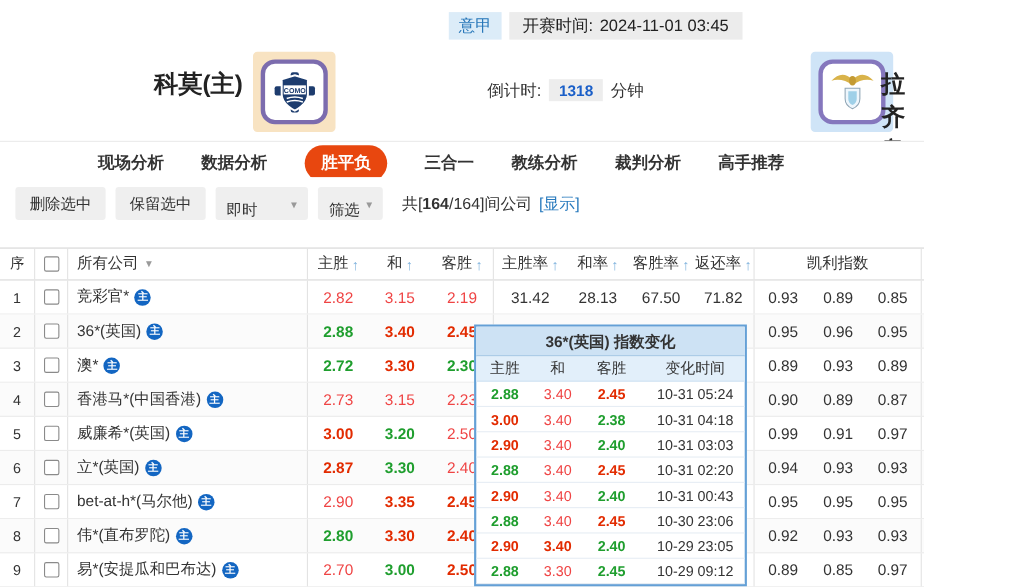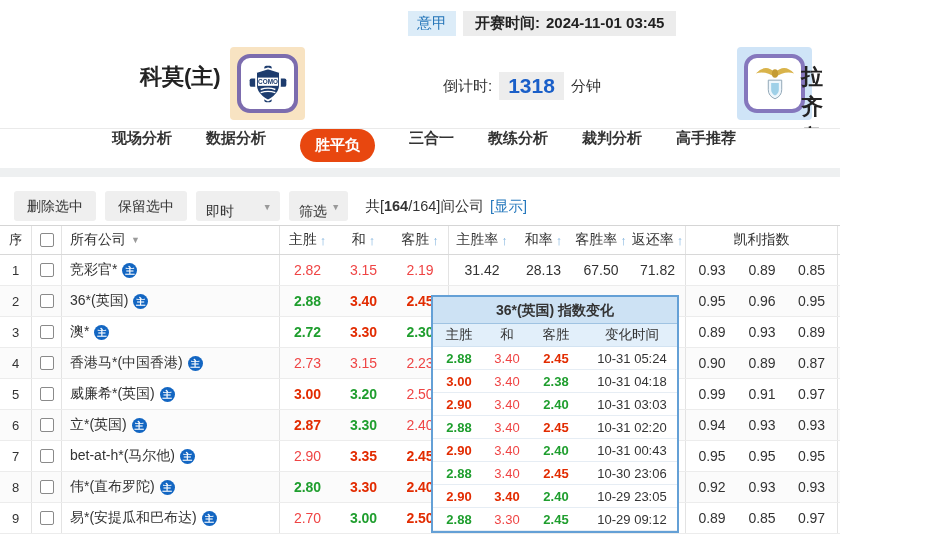--- a/index.html
+++ b/index.html
@@ -2,45 +2,45 @@
 <html><head>
 <meta charset="utf-8">
 <style>
   * { box-sizing: border-box; }
   body { margin:0; background:#fff; font-family:"Liberation Sans","DejaVu Sans",sans-serif; }
   .page { position:relative; width:840px; height:534px; overflow:hidden; background:#fff; color:#333; }
 
   
   .match-top { position:absolute; left:408px; top:10px; display:flex; align-items:center; height:26px; }
   .league-tag { background:#dcecf8; color:#2575b8; font-size:15px; padding:3px 9px; margin-right:7px; cursor:pointer; }
-  .kickoff { background:#ececec; color:#222; font-weight:bold; font-size:15px; padding:3px 12px; white-space:nowrap; }
+  .kickoff { background:#ececec; color:#222; font-weight:normal; font-size:15px; padding:3px 12px; white-space:nowrap; }
   .kickoff .kt { margin-left:6px; }
 
   .team-name { position:absolute; top:62px; font-size:22px; font-weight:bold; color:#222; }
   .home-name { left:140px; }
   .away-name { left:801px; }
 
   .badge { position:absolute; top:47px; width:75px; height:73px; border-radius:4px; display:flex; align-items:center; justify-content:center; }
   .badge-inner { width:61px; height:59px; background:#fff; border:4px solid #7c6cae; border-radius:13px; display:flex; align-items:center; justify-content:center; }
   .home-badge { left:230px; background:#f8e3c2; }
   .away-badge { left:737px; background:#cfe4f7; }
   .away-badge .badge-inner { border-color:#8577bd; }
 
   .countdown { position:absolute; left:443px; top:72px; display:flex; align-items:center; font-size:15px; color:#333; }
-  .countdown .num { background:#ededed; color:#1a5fc8; font-size:21px; font-weight:bold; padding:2px 9px; margin:0 7px; }
+  .countdown .num { background:#ededed; color:#1a5fc8; font-size:14px; font-weight:bold; padding:2px 9px; margin:0 7px; }
 
   
-  .tab-bar { position:absolute; left:0; top:128px; width:100%; height:40px; border-top:1px solid #eaeaea; display:flex; align-items:flex-start; padding-left:112px; gap:34px; background:#fff; }
+  .tab-bar { position:absolute; left:0; top:128px; width:100%; height:40px; border-top:1px solid #eaeaea; display:flex; align-items:center; padding-left:89px; gap:34px; background:#fff; }
   .tab { font-size:15px; font-weight:bold; color:#333; cursor:pointer; white-space:nowrap; }
   .tab-active { background:#e8470f; color:#fff; padding:7px 15px; border-radius:17px; }
 
   .section-strip { position:absolute; left:0; top:168px; width:100%; height:9px; background:#eef0f1; }
 
   
-  .toolbar { position:absolute; left:0; top:182px; width:100%; height:48px; background:#fff; }
+  .toolbar { position:absolute; left:0; top:161px; width:100%; height:48px; background:#fff; }
   .toolbar-inner { position:absolute; left:14px; top:9px; display:flex; align-items:center; gap:9px; }
   .tbtn { background:#efefef; border-radius:3px; height:30px; line-height:30px; padding:0 13px; font-size:14px; color:#333; cursor:pointer; white-space:nowrap; }
   .tdrop { background:#efefef; border-radius:3px; height:30px; display:flex; padding:12px 10px; font-size:14px; cursor:pointer;font-family:Liberation Mono, monospace; }
   .tdrop.wide { width:84px; justify-content:space-between; }
   .caret { color:#999; font-size:9px; margin-left:6px; }
   .count-text { margin-left:8px; font-size:14.5px; color:#333; white-space:nowrap; }
   .count-text b { font-weight:bold; }
   .show-link { color:#2779bd; margin-left:6px; cursor:pointer; }
   .settings-btn { position:absolute; left:884px; top:9px; }
 

